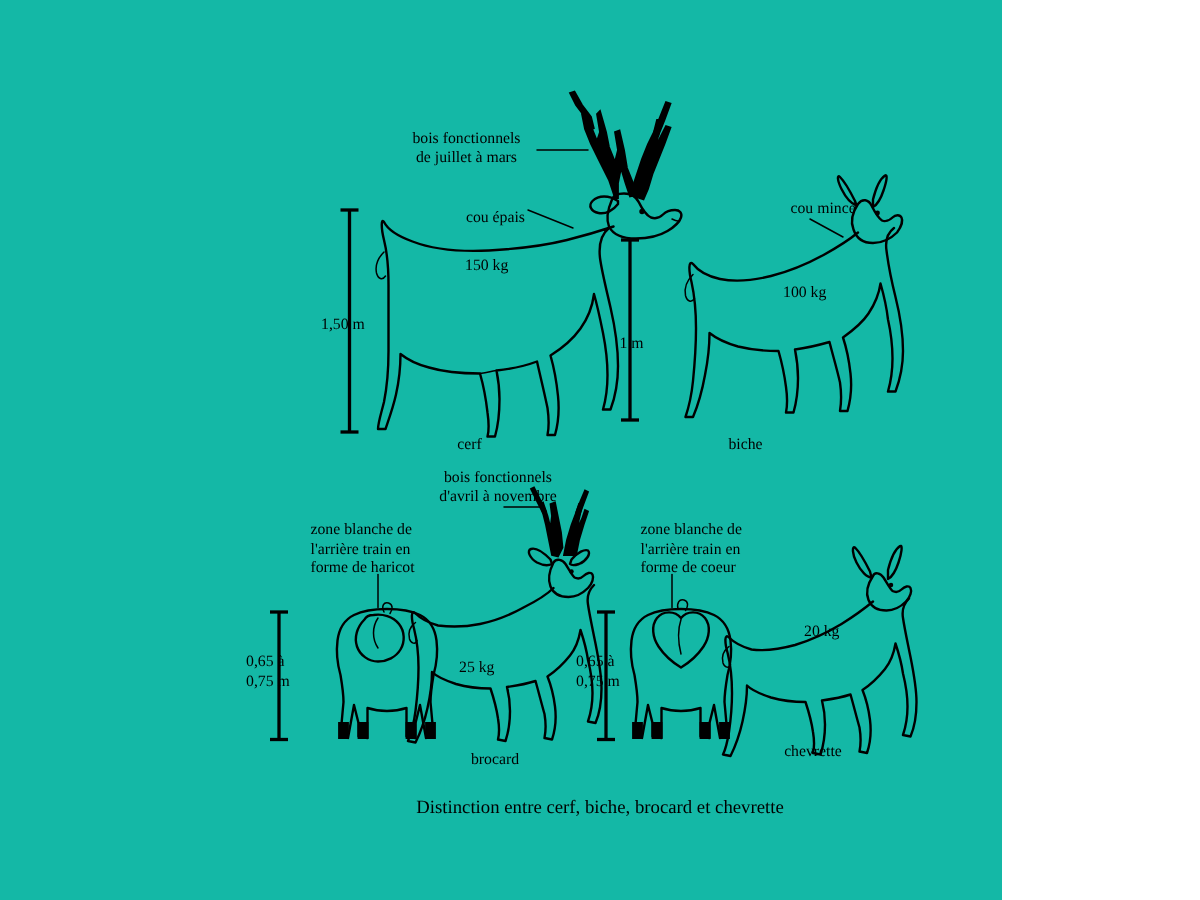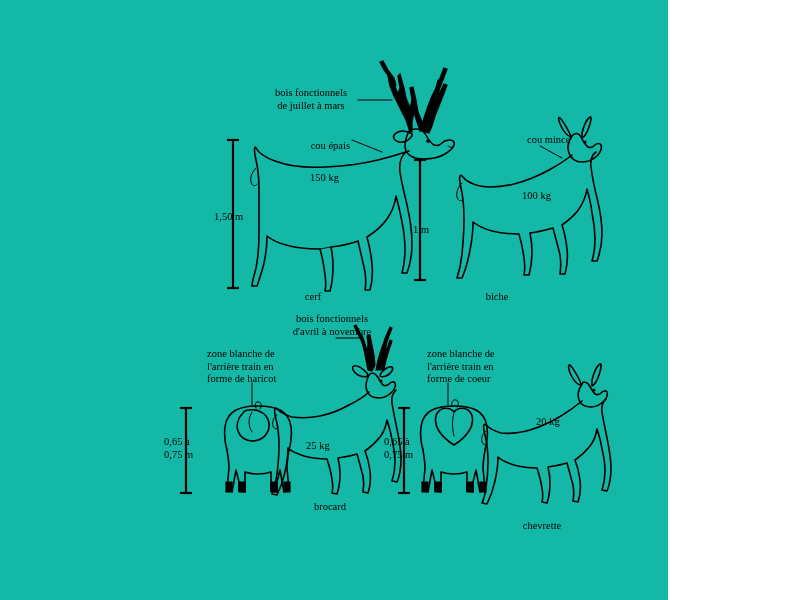--- a/index.html
+++ b/index.html
@@ -371,16 +371,17 @@
   <div class="lbl" style="left:164px; top:436px;">0,65 à
 0,75 m</div>
   <div class="lbl center" style="left:300px; top:501px; width:60px;">brocard</div>
 
   <div class="lbl" style="left:427px; top:348px; width:104px;">zone blanche de
 l'arrière train en
 forme de coeur</div>
   <div class="lbl" style="left:536px; top:416px;">20 kg</div>
   <div class="lbl" style="left:384px; top:436px;">0,65 à
 0,75 m</div>
-  <div class="lbl center" style="left:506px; top:520px; width:72px;">chevrette</div>
-
+  <div class="lbl center" style="left:506px; top:496px; width:72px;">chevrette</div>
+
+  <div class="caption" style="left:200px; top:531px; width:400px;">Distinction entre cerf, biche, brocard et chevrette</div>
 
 </div>
 
 </body></html>

